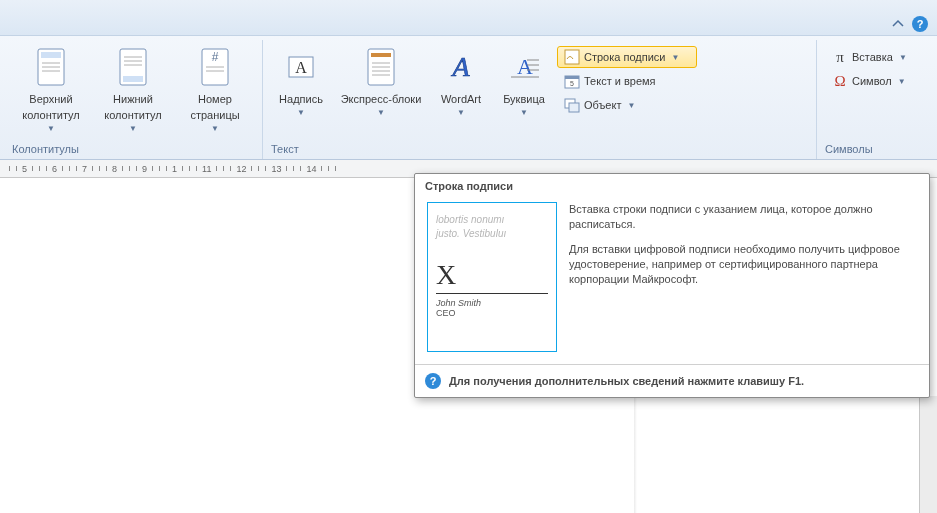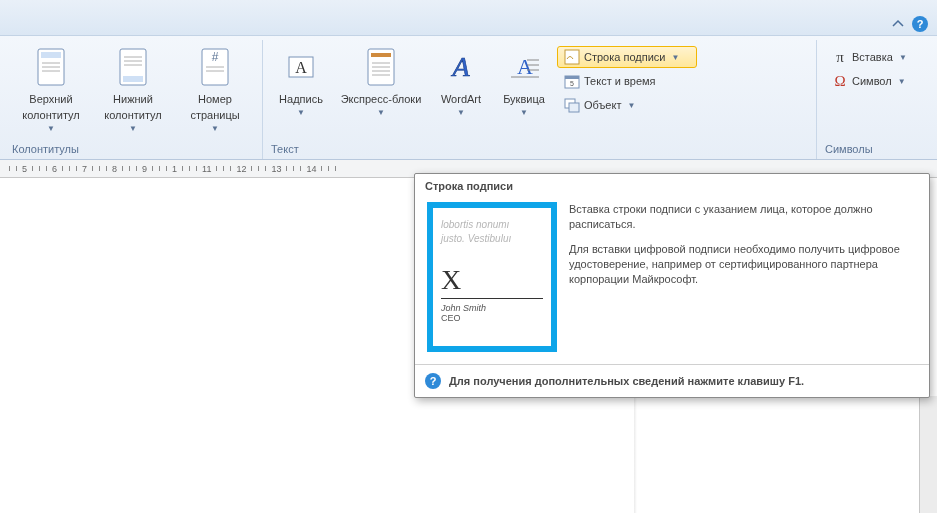--- a/index.html
+++ b/index.html
@@ -111,21 +111,21 @@
     border-radius:2px;
     z-index:50;
   }
   .supertip .hdr{
     font-weight:bold;color:#4a4a4a;padding:6px 10px 4px;
   }
   .supertip .body{
     display:flex;gap:12px;padding:6px 12px 12px;
   }
   .preview{
-    width:130px;height:150px;border:6px solid #0ea5e9;background:#fff;
+    width:130px;height:150px;border:1px solid #0ea5e9;background:#fff;
     padding:10px 8px;font-size:10px;color:#777;
     display:flex;flex-direction:column;
   }
   .preview .lorem{color:#b6b6b6;font-style:italic;line-height:14px;}
   .preview .sigX{font-family:Times,serif;font-size:28px;color:#333;margin-top:18px;}
   .preview .sigline{border-top:1px solid #333;margin-top:2px;}
   .preview .signame{font-size:9px;color:#555;margin-top:4px;font-style:italic;}
   .preview .sigrole{font-size:9px;color:#555;}
   .tiptext{flex:1;color:#4a4a4a;font-size:11px;line-height:15px;}
   .tiptext p{margin:0 0 10px;}

